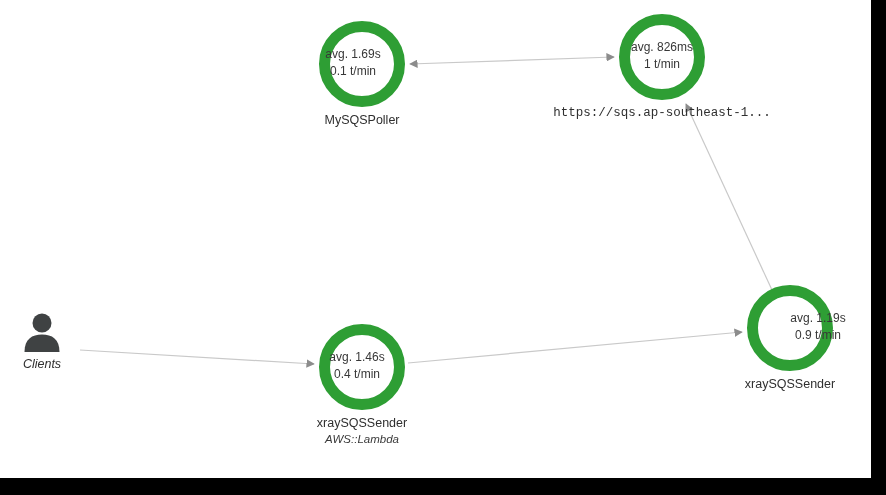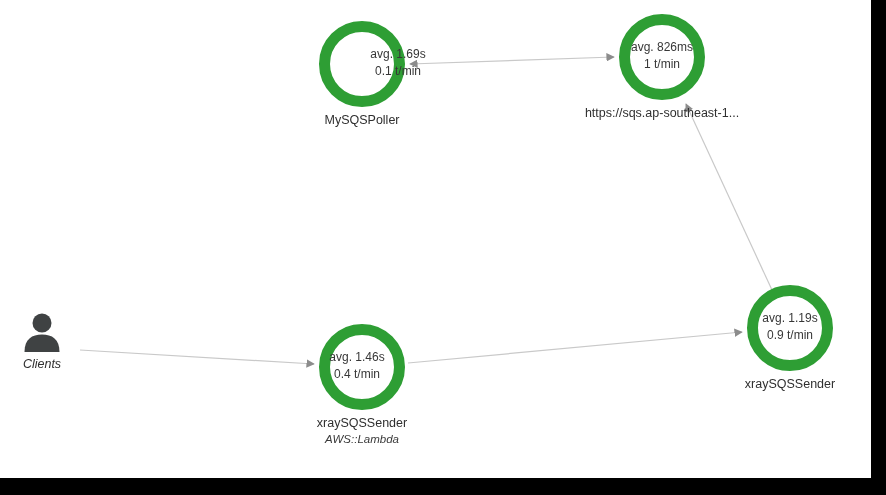--- a/index.html
+++ b/index.html
@@ -127,55 +127,55 @@
       <circle cx="22" cy="11" r="9.5" fill="#3f4243"></circle>
       <path d="M 4.5 40 C 4.5 27 12 22.5 22 22.5 C 32 22.5 39.5 27 39.5 40 Z" fill="#3f4243"></path>
     </svg>
     <div class="node-caption" style="left:0px;font-style:italic;">
       <span class="node-title">Clients</span>
     </div>
   </div>
 
   <div class="node" id="node-mysqspoller" style="left:362px; top:64px;">
     <div class="node-ring ok" style="left:-43px; top:-43px; width:86px; height:86px; border-width:11px;"></div>
-    <div class="node-metrics" style="left:-43px; top:-18px; width:68px;margin-left:45px;">
+    <div class="node-metrics" style="left:-43px; top:-18px; width:68px;">
       <span class="metric-line">avg. 1.69s</span>
       <span class="metric-line">0.1 t/min</span>
     </div>
     <div class="node-caption" style="left:0px; top:48px;">
       <span class="node-title">MySQSPoller</span>
     </div>
   </div>
 
   <div class="node" id="node-sqs-queue" style="left:662px; top:57px;">
     <div class="node-ring ok" style="left:-43px; top:-43px; width:86px; height:86px; border-width:11px;"></div>
     <div class="node-metrics" style="left:-50px; top:-18px; width:100px;">
       <span class="metric-line">avg. 826ms</span>
       <span class="metric-line">1 t/min</span>
     </div>
-    <div class="node-caption" style="left:0px; top:48px;">
+    <div class="node-caption" style="left:0px; top:48px;font-family:Liberation Mono, monospace;">
       <span class="node-title">https://sqs.ap-southeast-1...</span>
     </div>
   </div>
 
   <div class="node" id="node-xraysqssender-lambda" style="left:362px; top:367px;">
     <div class="node-ring ok" style="left:-43px; top:-43px; width:86px; height:86px; border-width:11px;"></div>
     <div class="node-metrics" style="left:-43px; top:-18px; width:76px;">
       <span class="metric-line">avg. 1.46s</span>
       <span class="metric-line">0.4 t/min</span>
     </div>
     <div class="node-caption" style="left:0px; top:48px;">
       <span class="node-title">xraySQSSender</span>
       <span class="node-type">AWS::Lambda</span>
     </div>
   </div>
 
   <div class="node" id="node-xraysqssender-function" style="left:790px; top:328px;">
     <div class="node-ring ok" style="left:-43px; top:-43px; width:86px; height:86px; border-width:11px;"></div>
-    <div class="node-metrics" style="left:-43px; top:-18px; width:86px;">
+    <div class="node-metrics" style="left:-43px; top:-18px; width:86px;padding-left:28px;">
       <span class="metric-line">avg. 1.19s</span>
       <span class="metric-line">0.9 t/min</span>
     </div>
     <div class="node-caption" style="left:0px; top:48px;">
       <span class="node-title">xraySQSSender</span>
     </div>
   </div>
 
   <div class="frame-band" id="frame-right"></div>
   <div class="frame-band" id="frame-bottom"></div>

